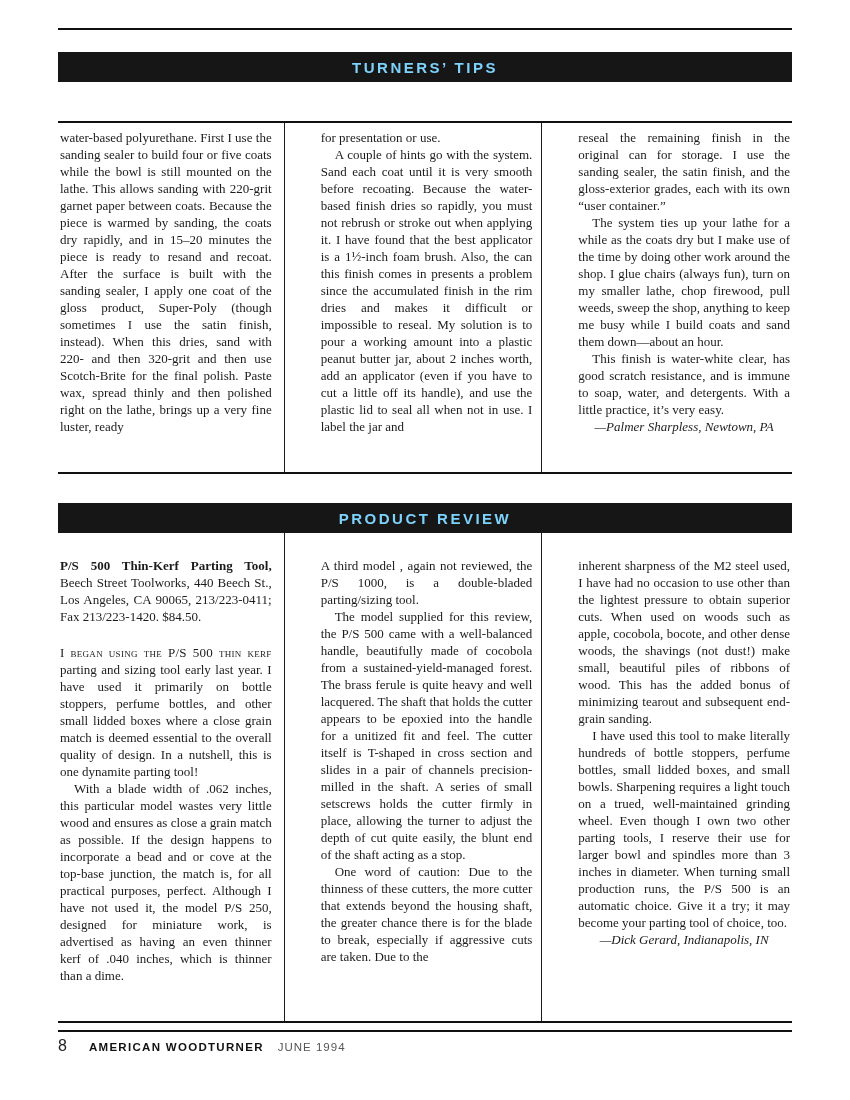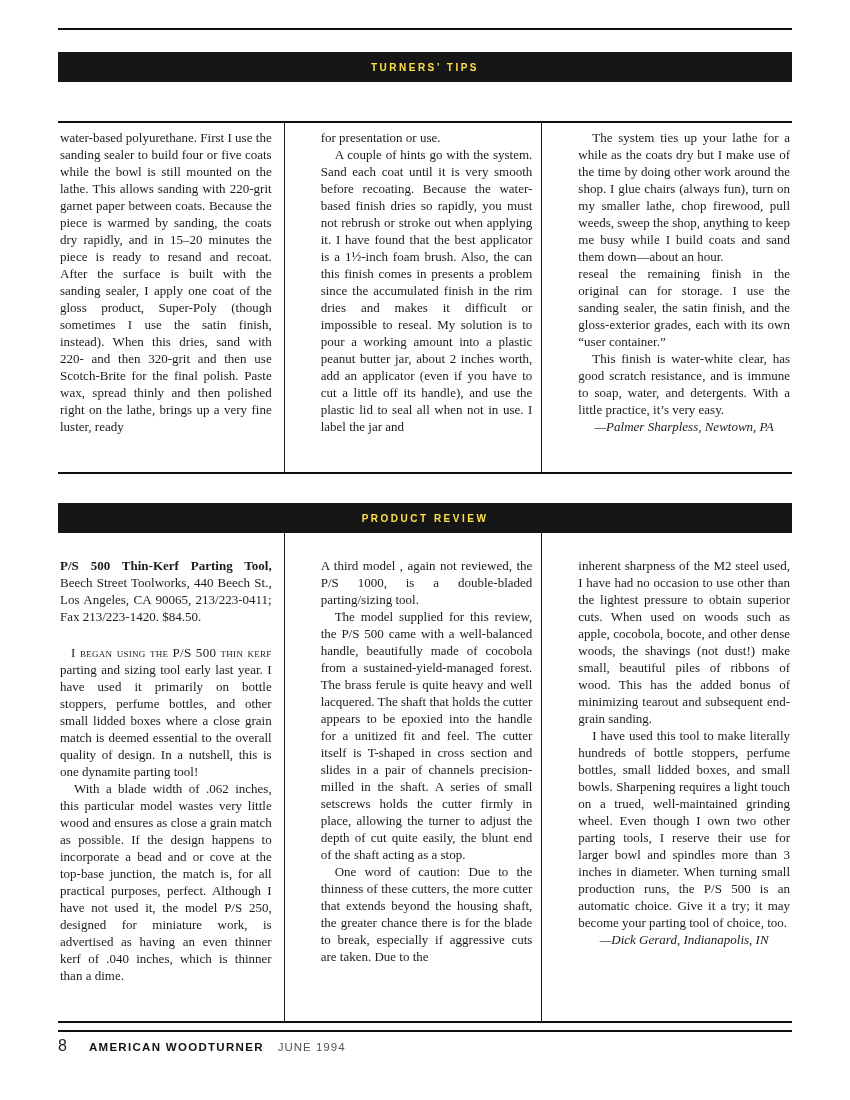--- a/index.html
+++ b/index.html
@@ -16,24 +16,24 @@
   .top-rule { margin-top: 28px; height: 0; border-top: 2px solid #101010; }
 
   .banner {
     background: #161616;
     height: 30px;
     display: flex; align-items: center; justify-content: center;
   }
   .banner-1 { margin-top: 22px; }
   .banner-2 { margin-top: 29px; }
   .banner-title {
-    color: #fde047;
+    color: #7dd3fc;
     font-family: "Liberation Sans", sans-serif;
     font-weight: 700;
-    font-size: 10px;
+    font-size: 15px;
     letter-spacing: 2.5px;
     white-space: nowrap;
   }
 
   .cols { display: flex; overflow: hidden; box-sizing: content-box; }
   .cols-1 {
     margin-top: 39px;
     border-top: 2px solid #101010;
     border-bottom: 2px solid #101010;
     height: 349px;
@@ -59,21 +59,21 @@
   }
   .indent { text-indent: 14px; }
   .attribution {
     text-align: center;
     font-style: italic;
     hyphens: none; -webkit-hyphens: none;
   }
   .product-head { margin-bottom: 19px; }
   .product-name { font-weight: 700; }
   .product-vendor { }
-  .lead-in { font-variant: small-caps; letter-spacing: 0.3px; margin-left: 11px; }
+  .lead-in { font-variant: small-caps; letter-spacing: 0.3px; }
 
   .footer {
     margin-top: 7px;
     border-top: 2px solid #101010;
     padding-top: 5px;
     display: flex; align-items: baseline;
     font-family: "Liberation Sans", sans-serif;
   }
   .page-num { font-size: 16px; color: #222222; }
   .mag-title { font-weight: 700; font-size: 11.5px; letter-spacing: 1.3px; margin-left: 22px; color: #111111; }
@@ -93,22 +93,22 @@
 
     <div class="cols cols-1">
       <div class="col col-a">
         <p class="para">water-based polyurethane. First I use the sanding sealer to build four or five coats while the bowl is still mounted on the lathe. This allows sanding with 220-grit garnet paper between coats. Because the piece is warmed by sanding, the coats dry rapidly, and in 15–20 minutes the piece is ready to resand and recoat. After the surface is built with the sanding sealer, I apply one coat of the gloss product, Super-Poly (though sometimes I use the satin finish, instead). When this dries, sand with 220- and then 320-grit and then use Scotch-Brite for the final polish. Paste wax, spread thinly and then polished right on the lathe, brings up a very fine luster, ready</p>
       </div>
       <div class="col col-b">
         <p class="para">for presentation or use.</p>
         <p class="para indent">A couple of hints go with the system. Sand each coat until it is very smooth before recoating. Because the water-based finish dries so rapidly, you must not rebrush or stroke out when applying it. I have found that the best applicator is a 1½-inch foam brush. Also, the can this finish comes in presents a problem since the accumulated finish in the rim dries and makes it difficult or impossible to reseal. My solution is to pour a working amount into a plastic peanut butter jar, about 2 inches worth, add an applicator (even if you have to cut a little off its handle), and use the plastic lid to seal all when not in use. I label the jar and</p>
       </div>
       <div class="col col-c">
+        <p class="para">reseal the remaining finish in the original can for storage. I use the sanding sealer, the satin finish, and the gloss-exterior grades, each with its own “user container.”</p>
         <p class="para indent">The system ties up your lathe for a while as the coats dry but I make use of the time by doing other work around the shop. I glue chairs (always fun), turn on my smaller lathe, chop firewood, pull weeds, sweep the shop, anything to keep me busy while I build coats and sand them down—about an hour.</p>
-        <p class="para">reseal the remaining finish in the original can for storage. I use the sanding sealer, the satin finish, and the gloss-exterior grades, each with its own “user container.”</p>
         <p class="para indent">This finish is water-white clear, has good scratch resistance, and is immune to soap, water, and detergents. With a little practice, it’s very easy.</p>
         <p class="attribution">—Palmer Sharpless, Newtown, PA</p>
       </div>
     </div>
 
     <div class="banner banner-2">
       <span class="banner-title">PRODUCT REVIEW</span>
     </div>
 
     <div class="cols cols-2">

